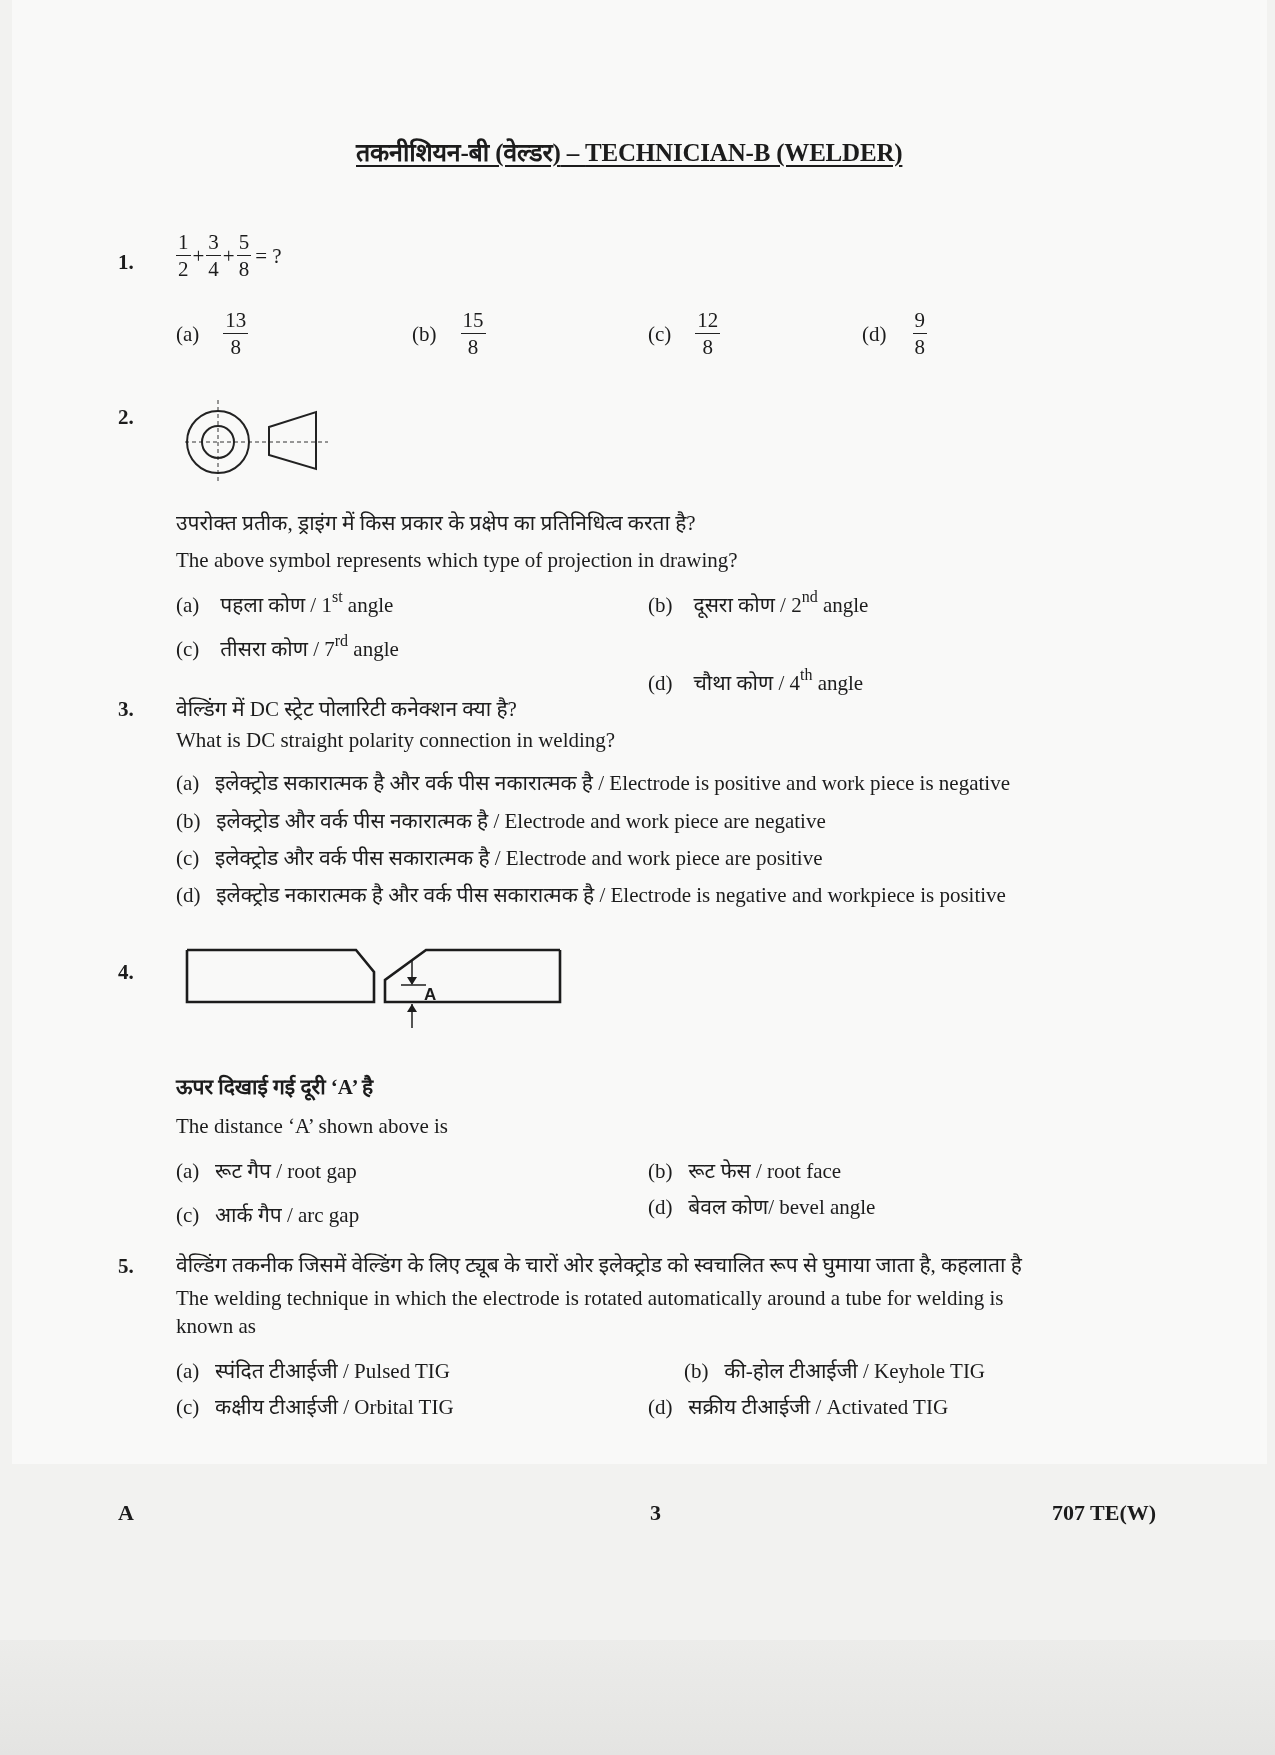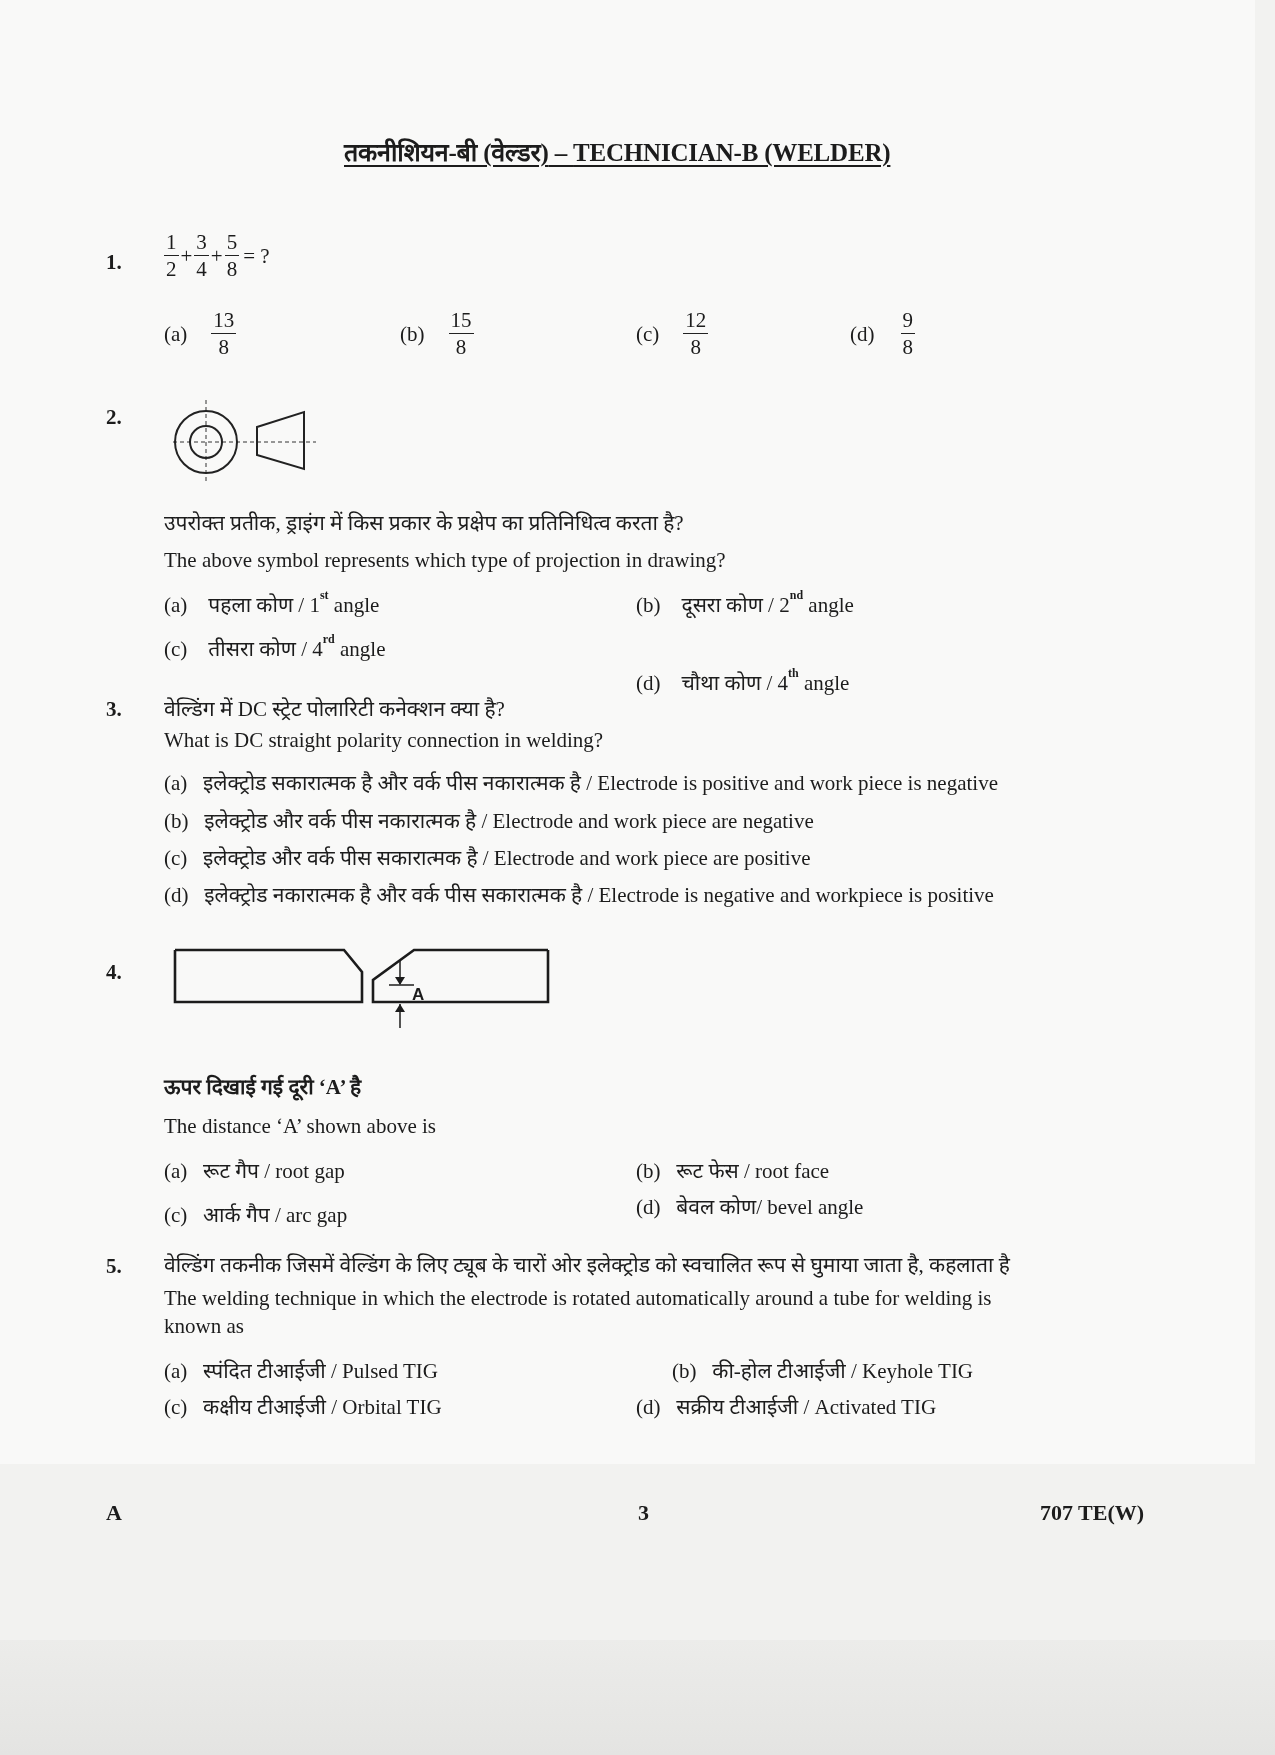--- a/index.html
+++ b/index.html
@@ -3,39 +3,39 @@
 <meta charset="utf-8">
 <style>
   html, body { margin:0; padding:0; }
   body {
     width:1275px; height:1755px; position:relative; overflow:hidden;
     background:#f2f2f0;
     font-family:"Liberation Serif", "DejaVu Serif", serif;
     color:#1c1c1c;
   }
   .page {
-    position:absolute; left:0; top:0; width:1255px; height:1464px;
+    position:absolute; left:12px; top:0; width:1255px; height:1464px;
     background:#f9f9f8;
   }
   .bottom-band {
     position:absolute; left:0; top:1640px; width:1275px; height:115px;
     background:linear-gradient(#ececea,#e4e4e2);
   }
   .abs { position:absolute; }
   .title {
     left:344px; top:134px; font-size:25px; font-weight:bold;
     text-decoration:underline; text-underline-offset:4px; letter-spacing:-0.2px;
   }
   .qnum { font-weight:bold; font-size:21px; }
   .txt { font-size:21px; white-space:nowrap; }
   .frac { display:inline-flex; flex-direction:column; align-items:center; line-height:1; vertical-align:middle; }
   .frac .n { padding:0 2px 2px; border-bottom:1.2px solid #222; }
   .frac .d { padding-top:3px; }
   .opt-label { font-size:21px; }
-  sup { font-size:12px; vertical-align:top; position:relative; top:-2px;font-weight:bold; }
+  sup { font-size:16px; vertical-align:top; position:relative; top:-2px; }
   .footer { font-size:22px; font-weight:bold; }
 </style>
 </head>
 <body>
 
 <div class="page">
 
   <div class="abs title">
     <span>तकनीशियन-बी (वेल्डर)</span><span> – </span><span>TECHNICIAN-B (WELDER)</span>
   </div>
@@ -105,21 +105,21 @@
     <div class="abs txt" style="left:164px;top:590px;">
       <span>(a)</span>&nbsp;&nbsp;&nbsp;
       <span>पहला कोण / 1</span><sup>st</sup><span> angle</span>
     </div>
     <div class="abs txt" style="left:636px;top:590px;">
       <span>(b)</span>&nbsp;&nbsp;&nbsp;
       <span>दूसरा कोण / 2</span><sup>nd</sup><span> angle</span>
     </div>
     <div class="abs txt" style="left:164px;top:634px;">
       <span>(c)</span>&nbsp;&nbsp;&nbsp;
-      <span>तीसरा कोण / 4</span><sup>rd</sup><span> angle</span>
+      <span>तीसरा कोण / 7</span><sup>rd</sup><span> angle</span>
     </div>
     <div class="abs txt" style="left:636px;top:634px;margin-top:34px;">
       <span>(d)</span>&nbsp;&nbsp;&nbsp;
       <span>चौथा कोण / 4</span><sup>th</sup><span> angle</span>
     </div>
   </div>
 
   <div>
     <div class="abs qnum" style="left:106px;top:697px;">3.</div>
     <div class="abs txt" style="left:164px;top:694px;">वेल्डिंग में DC स्ट्रेट पोलारिटी कनेक्शन क्या है?</div>

